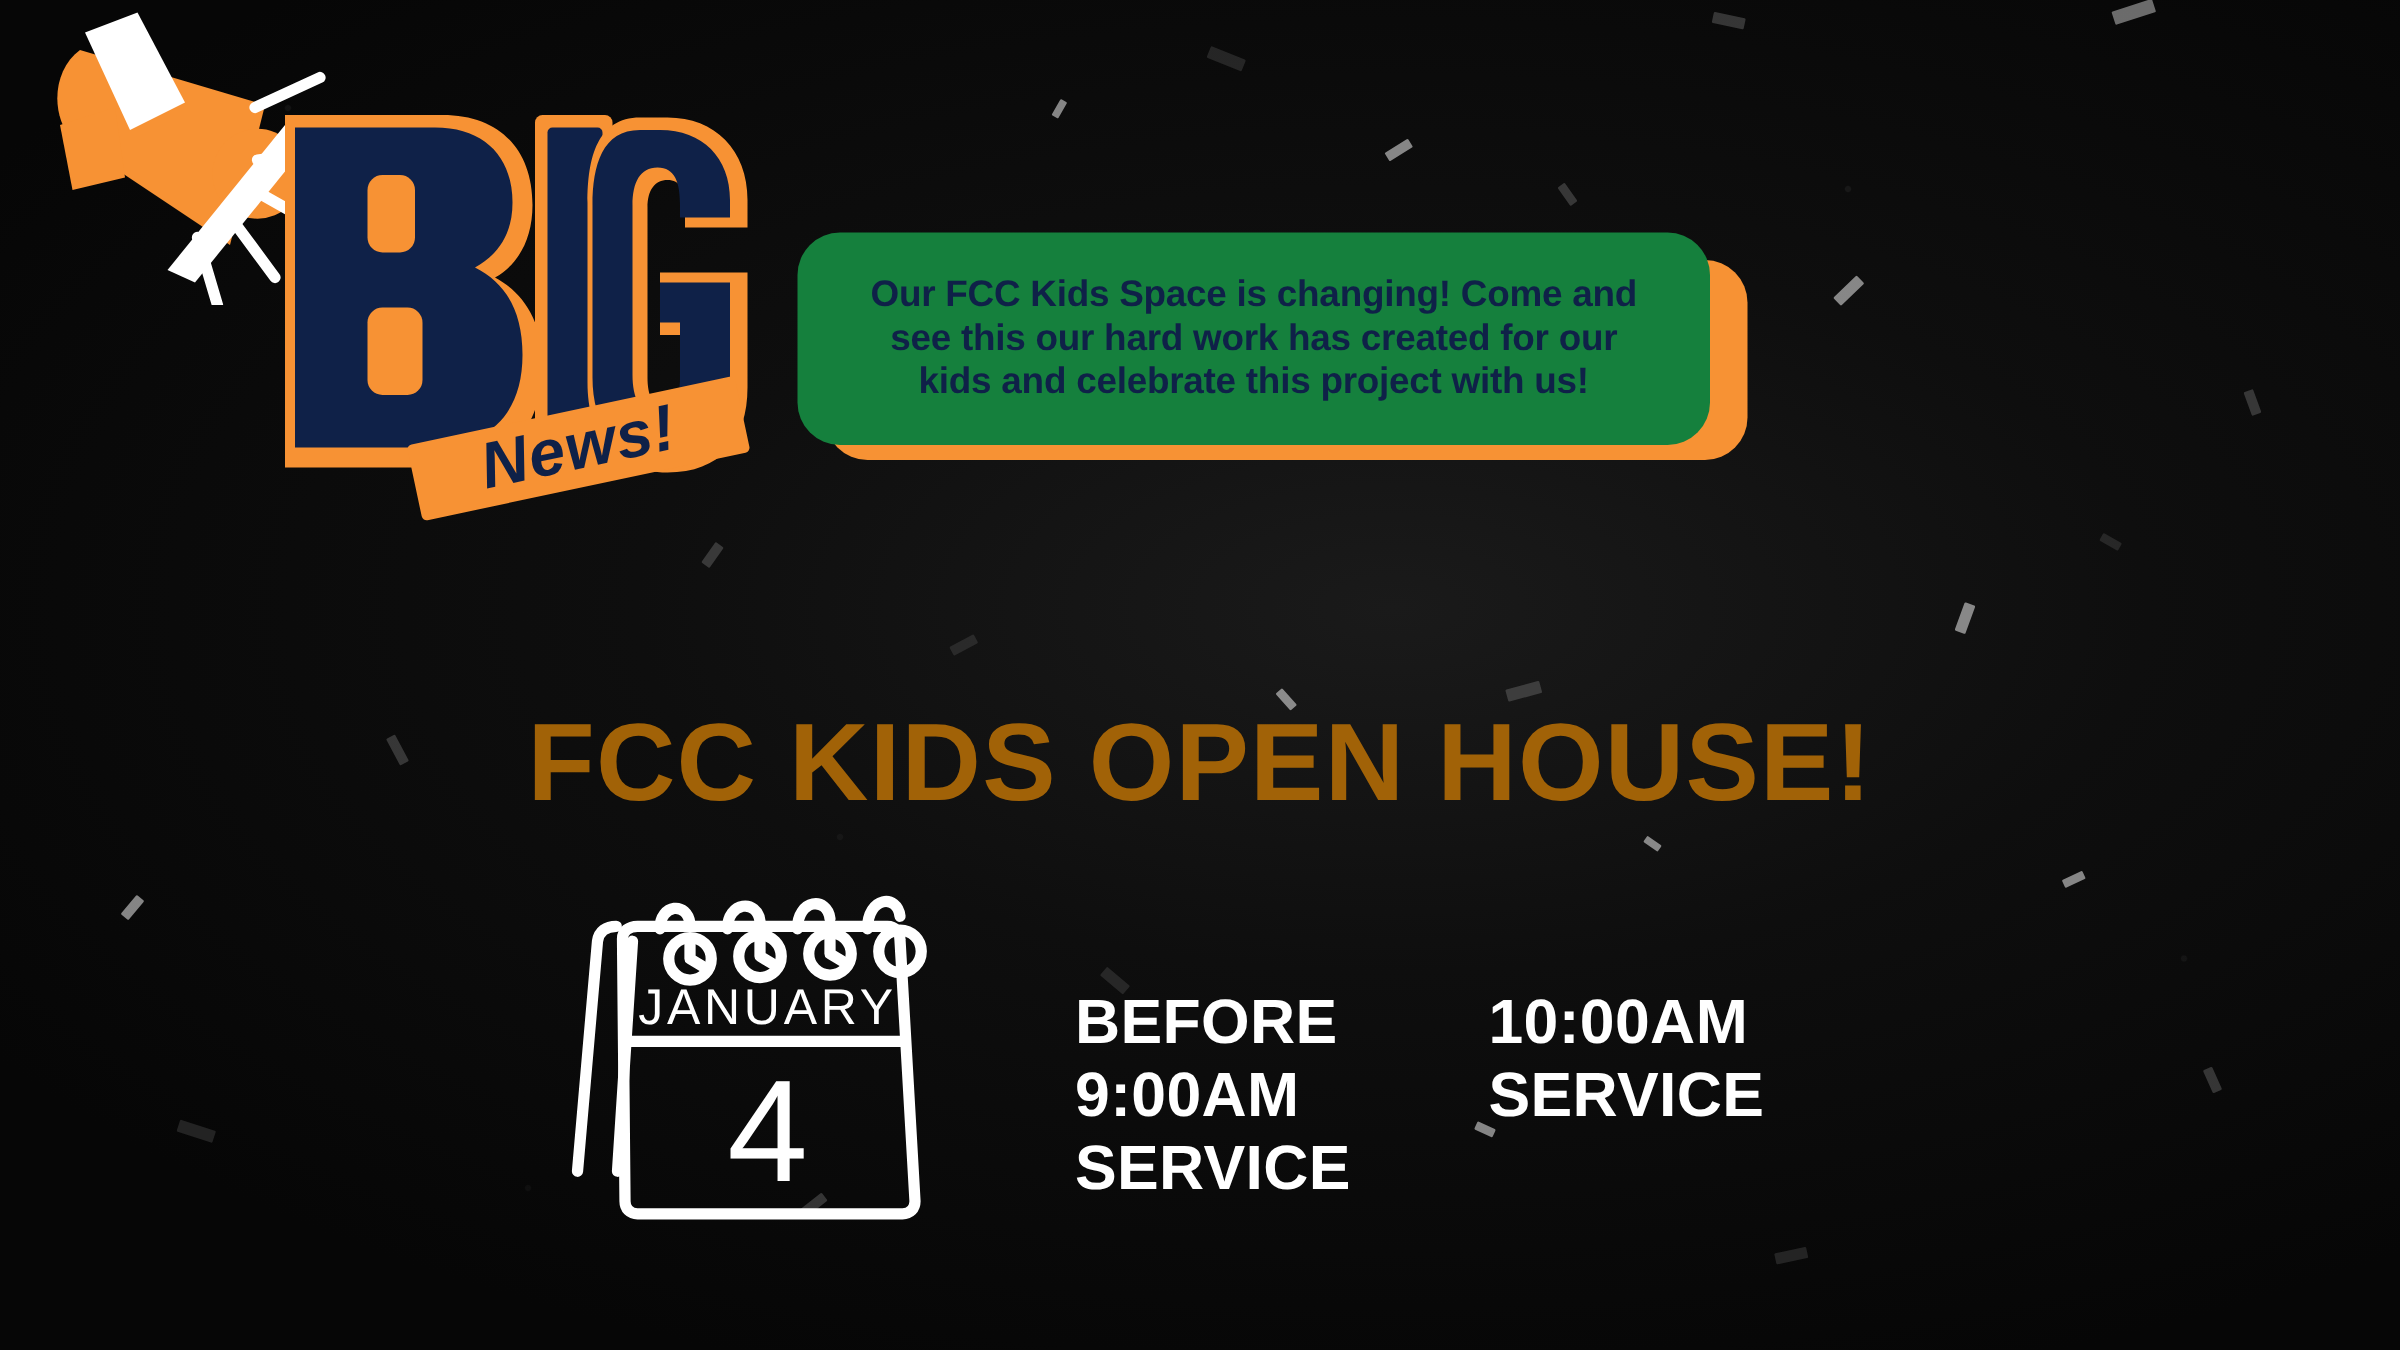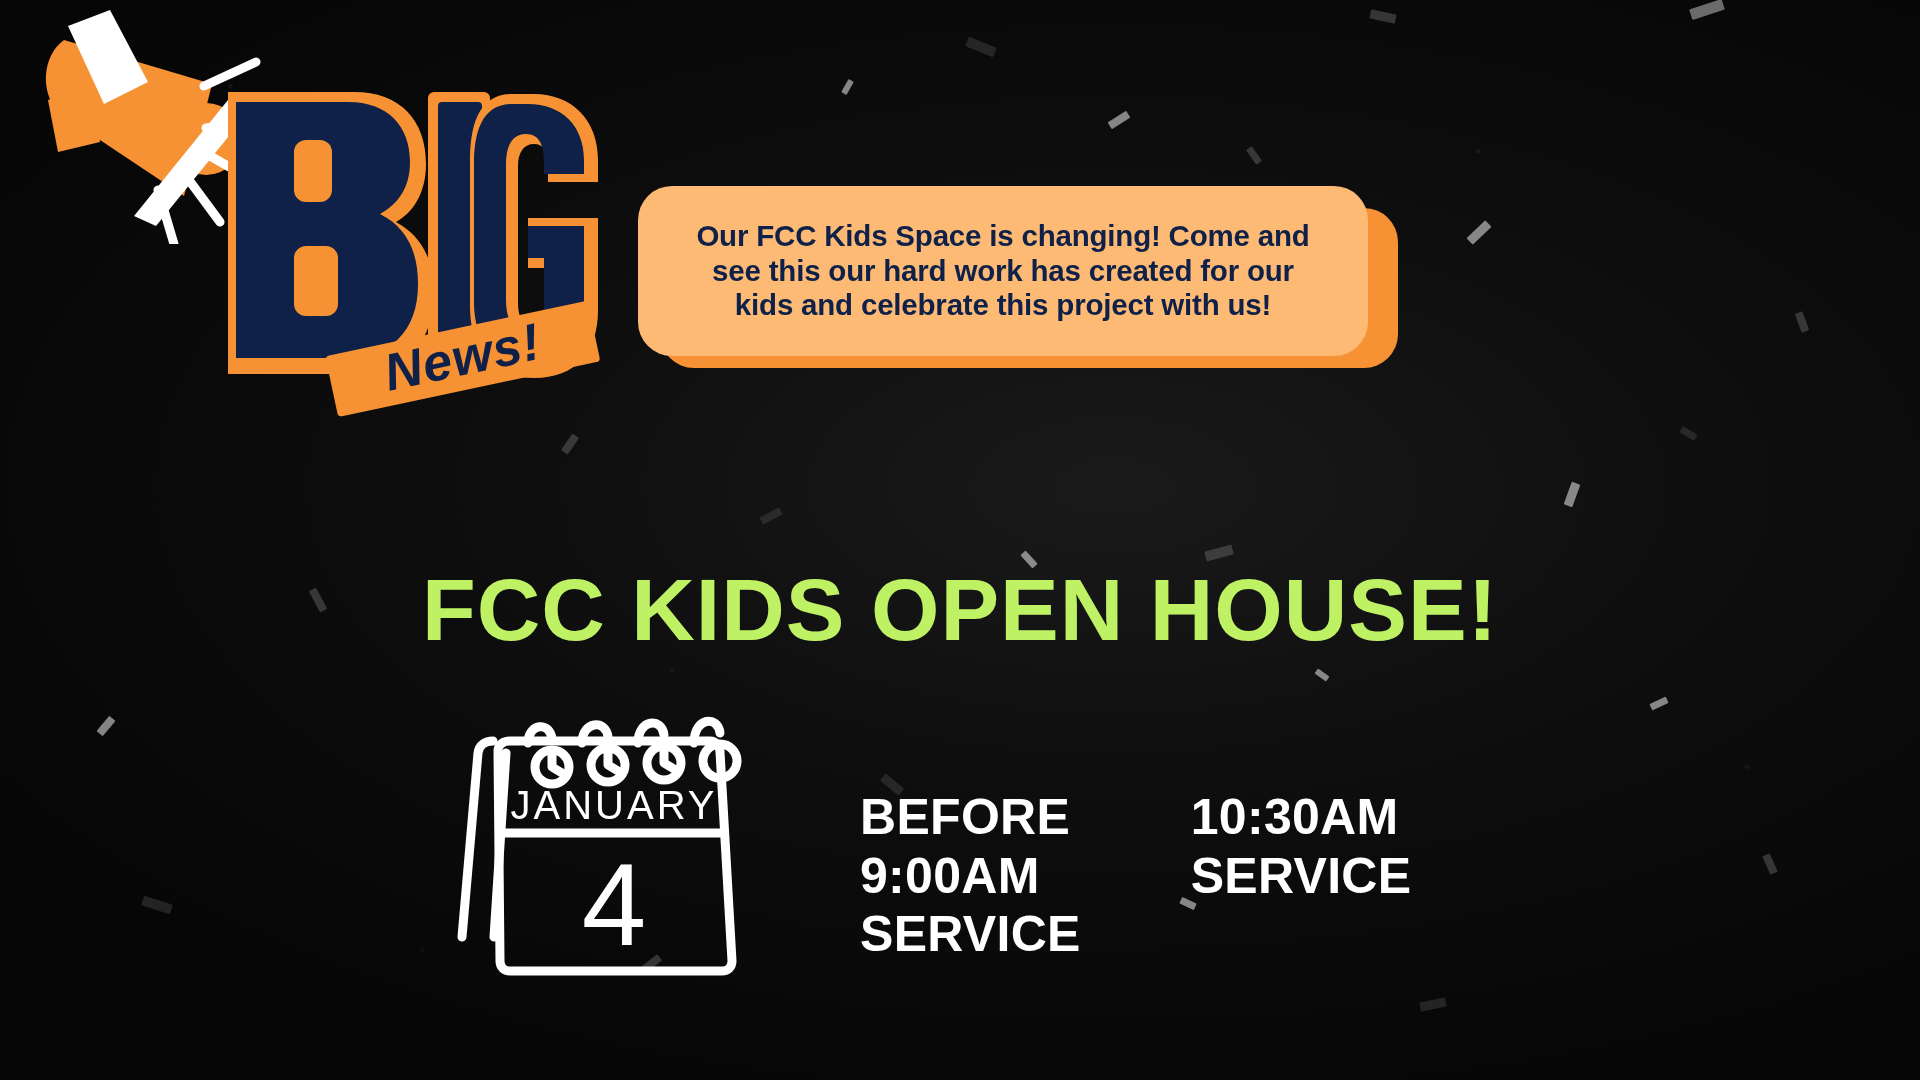--- a/index.html
+++ b/index.html
@@ -79,21 +79,21 @@
     height: 160px;
     background: #F79234;
     border-radius: 34px;
   }
   .bubble {
     position: absolute;
     left: 0;
     top: 0;
     width: 730px;
     height: 170px;
-    background: #fdba74;
+    background: #15803d;
     border-radius: 34px;
     display: flex;
     align-items: center;
     justify-content: center;
     box-sizing: border-box;
     padding: 0 26px;
   }
   .bubble-text {
     color: #0F2148;
     font-size: 29.5px;
@@ -103,21 +103,21 @@
     letter-spacing: -0.2px;
   }
 
   
   .headline {
     position: absolute;
     left: 0;
     top: 566px;
     width: 1920px;
     text-align: center;
-    color: #bef264;
+    color: #a16207;
     font-size: 88px;
     font-weight: 700;
     letter-spacing: 1px;
     line-height: 1;
     font-stretch: condensed;
     transform: scaleX(1.0);
   }
   .cal-holder {
     position: absolute;
     left: 432px;
@@ -288,18 +288,18 @@
     </svg>
   </div>
 
   <div class="times">
     <div class="time-col">
       <div>BEFORE</div>
       <div>9:00AM</div>
       <div>SERVICE</div>
     </div>
     <div class="time-col">
-      <div>10:30AM</div>
+      <div>10:00AM</div>
       <div>SERVICE</div>
     </div>
   </div>
 
 </div>
 
 </body></html>

